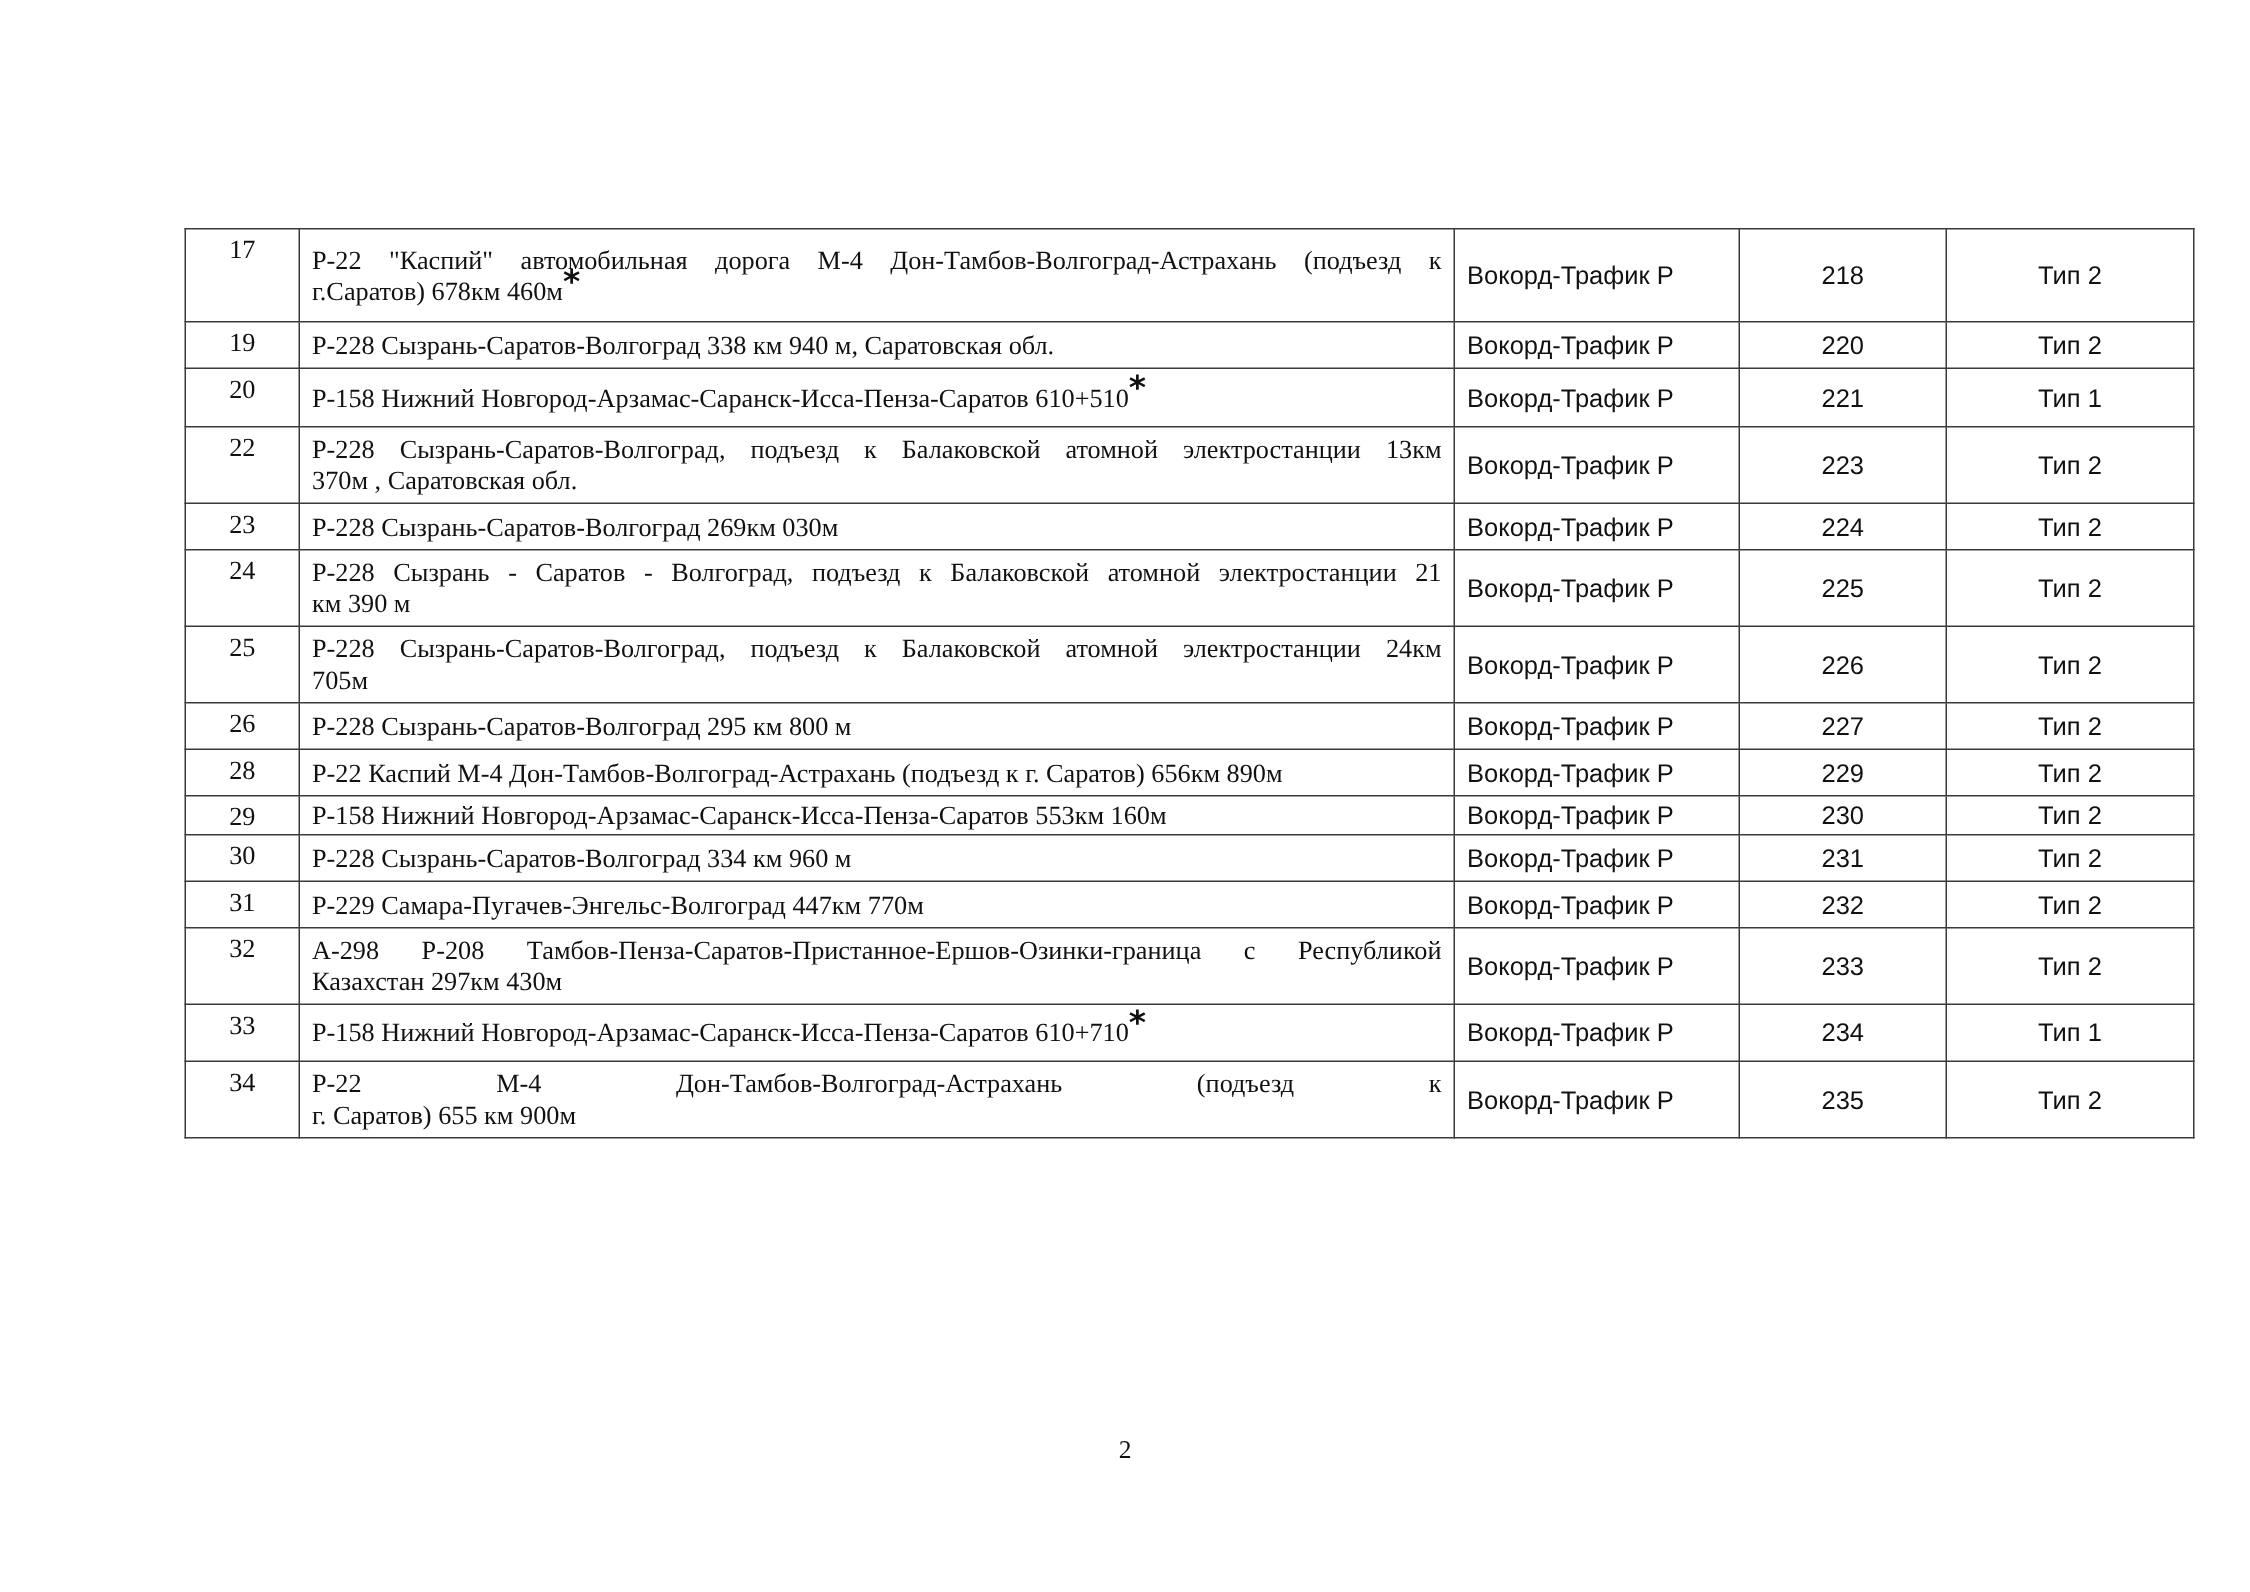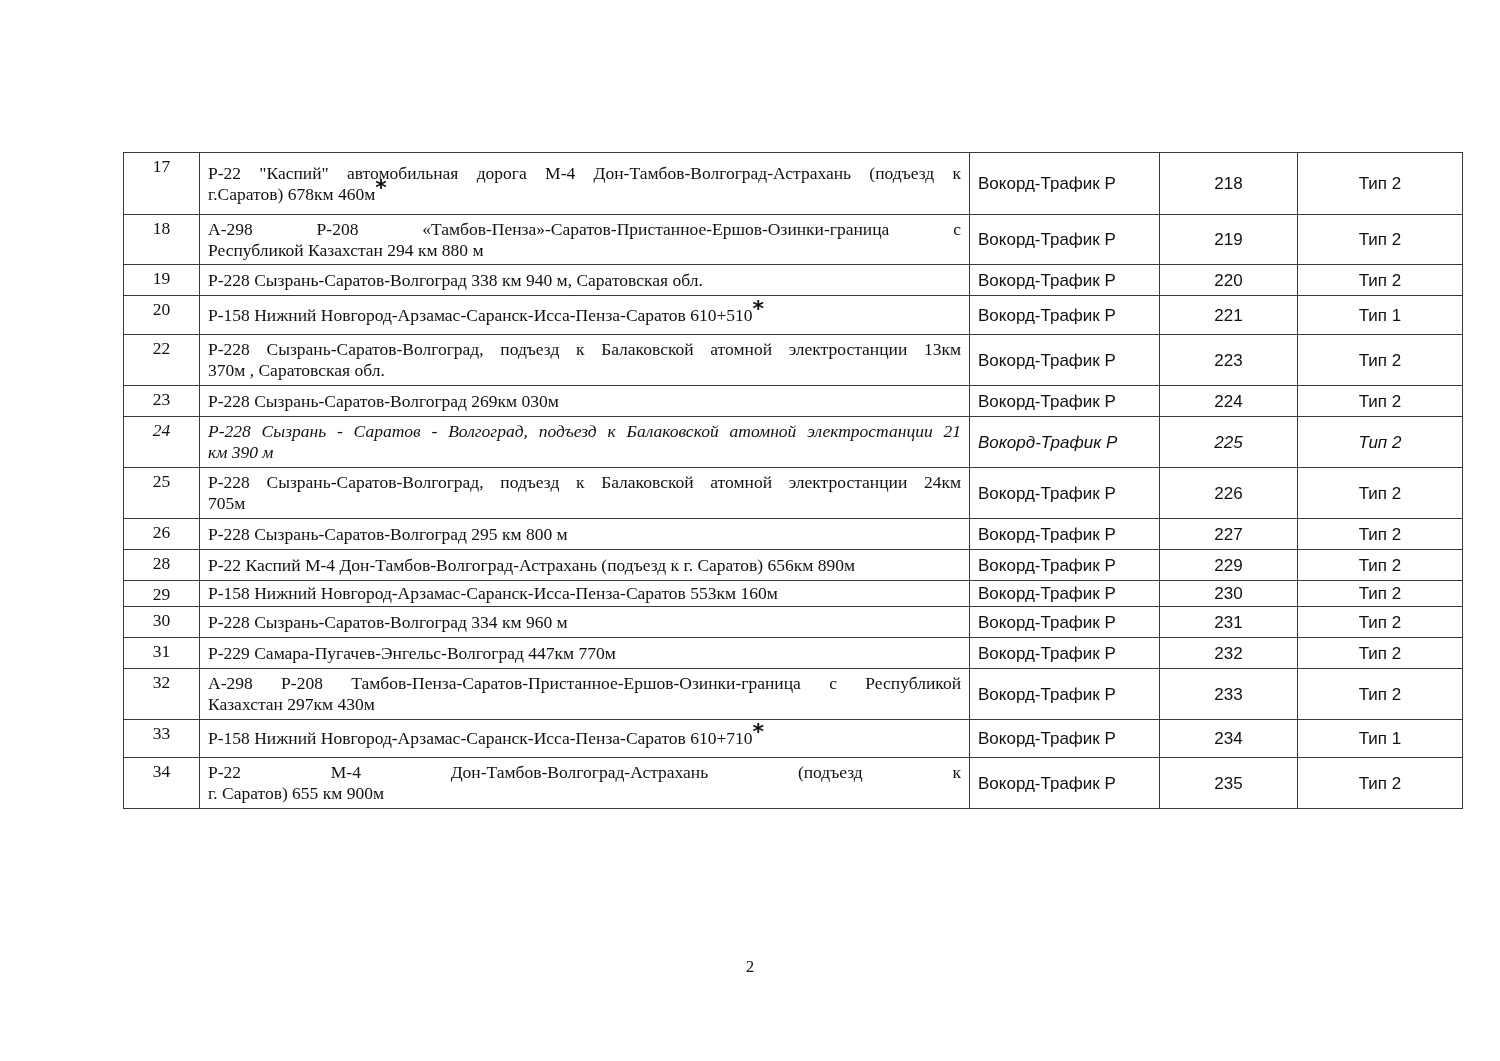--- a/index.html
+++ b/index.html
@@ -22,27 +22,20 @@
 
 <table class="main">
   <tbody id="tbody">
       <tr style="height: 62px;">
         <td class="num">17</td>
         <td class="desc"><span class="l1">Р-22 "Каспий" автомобильная дорога М-4 Дон-Тамбов-Волгоград-Астрахань (подъезд к</span><span>г.Саратов) 678км 460м</span><span class="star">*</span></td>
         <td class="dev">Вокорд-Трафик Р</td>
         <td class="code">218</td>
         <td class="type">Тип 2</td>
       </tr>
-      <tr style="height: 50px;">
-        <td class="num">18</td>
-        <td class="desc"><span class="l1">А-298 Р-208 «Тамбов-Пенза»-Саратов-Пристанное-Ершов-Озинки-граница с</span><span>Республикой Казахстан 294 км 880 м</span></td>
-        <td class="dev">Вокорд-Трафик Р</td>
-        <td class="code">219</td>
-        <td class="type">Тип 2</td>
-      </tr>
       <tr style="height: 31px;">
         <td class="num">19</td>
         <td class="desc"><span>Р-228 Сызрань-Саратов-Волгоград 338 км 940 м, Саратовская обл.</span></td>
         <td class="dev">Вокорд-Трафик Р</td>
         <td class="code">220</td>
         <td class="type">Тип 2</td>
       </tr>
       <tr style="height: 39px;">
         <td class="num">20</td>
         <td class="desc"><span>Р-158 Нижний Новгород-Арзамас-Саранск-Исса-Пенза-Саратов 610+510</span><span class="star">*</span></td>
@@ -57,21 +50,21 @@
         <td class="code">223</td>
         <td class="type">Тип 2</td>
       </tr>
       <tr style="height: 31px;">
         <td class="num">23</td>
         <td class="desc"><span>Р-228 Сызрань-Саратов-Волгоград 269км 030м</span></td>
         <td class="dev">Вокорд-Трафик Р</td>
         <td class="code">224</td>
         <td class="type">Тип 2</td>
       </tr>
-      <tr style="height: 51px; font-style: italic;">
+      <tr style="height: 51px;">
         <td class="num">24</td>
         <td class="desc"><span class="l1">Р-228 Сызрань - Саратов - Волгоград, подъезд к Балаковской атомной электростанции 21</span><span>км 390 м</span></td>
         <td class="dev">Вокорд-Трафик Р</td>
         <td class="code">225</td>
         <td class="type">Тип 2</td>
       </tr>
       <tr style="height: 51px;">
         <td class="num">25</td>
         <td class="desc"><span class="l1">Р-228 Сызрань-Саратов-Волгоград, подъезд к Балаковской атомной электростанции 24км</span><span>705м</span></td>
         <td class="dev">Вокорд-Трафик Р</td>

